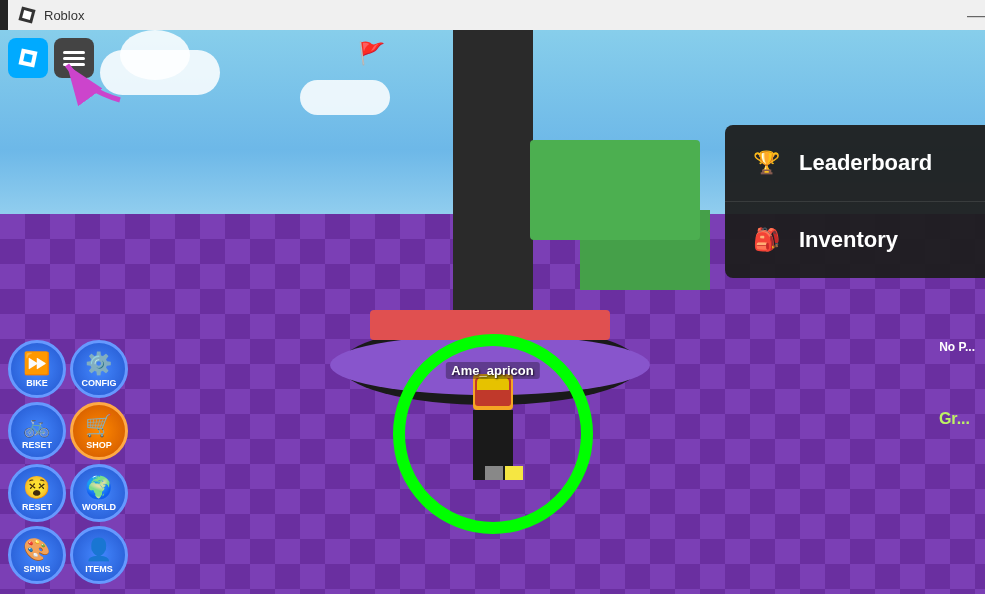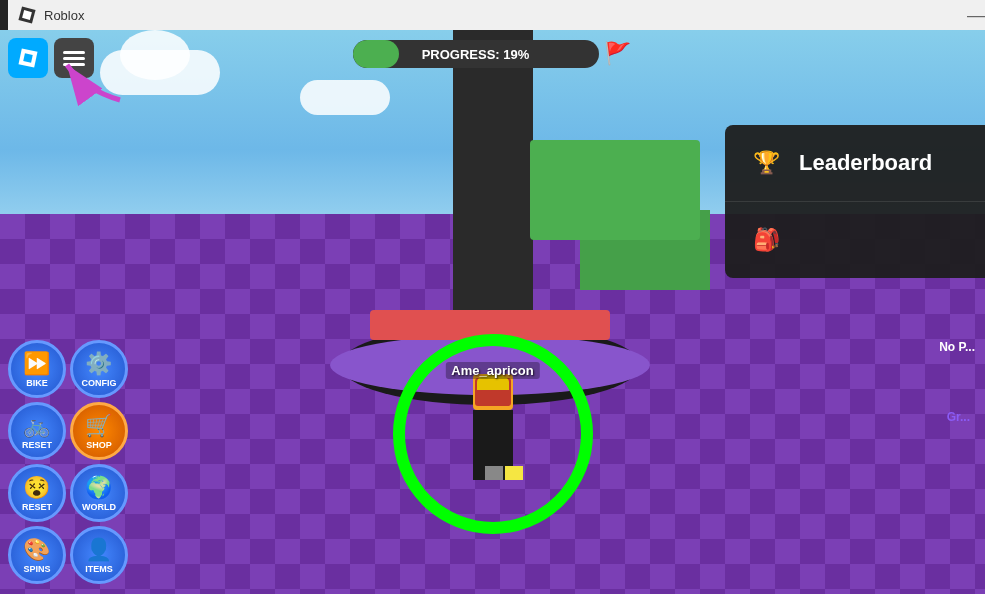--- a/index.html
+++ b/index.html
@@ -210,22 +210,22 @@
       position: absolute;
       top: 310px; right: 10px;
       color: white;
       font-size: 12px;
       font-weight: bold;
       z-index: 15;
     }
     #gr-text {
       position: absolute;
       top: 380px; right: 15px;
-      color: #8b5cf6;
-      font-size: 12px;
+      color: #bef264;
+      font-size: 16px;
       font-weight: bold;
       z-index: 15;
     }
 
     
     #progress-bar-container {
       position: absolute;
       top: 10px; left: 50%;
       transform: translateX(-50%);
       width: 280px;
@@ -443,24 +443,20 @@
       </div>
     </div>
   </div>
 
   <div id="player-name">Ame_apricon</div>
 
   <div id="no-p-text">No P...</div>
   <div id="gr-text">Gr...</div>
 
   <div id="progress-bar-container">
-    <div id="progress-bar-bg">
-      <div id="progress-bar-fill" style="width: 19%;"></div>
-      <div id="progress-text">PROGRESS: 19%</div>
-    </div>
     <div id="flag-icon">🚩</div>
   </div>
 
   <div id="top-left-buttons">
     <div class="tl-btn" id="roblox-btn">
       <svg width="22" height="22" viewBox="0 0 22 22">
         <rect x="3" y="3" width="16" height="16" fill="white" transform="rotate(12 11 11)"></rect>
         <rect x="7" y="7" width="8" height="8" fill="#00aaff" transform="rotate(12 11 11)"></rect>
       </svg>
     </div>
@@ -520,16 +516,17 @@
     </div>
   </div>
 
   <div id="right-menu">
     <div class="menu-item">
       <div class="menu-item-icon">🏆</div>
       <span class="menu-item-label">Leaderboard</span>
     </div>
     <div class="menu-item">
       <div class="menu-item-icon">🎒</div>
+      <span class="menu-item-label">Inventory</span>
     </div>
   </div>
 
 </div>
 
 </body></html>

